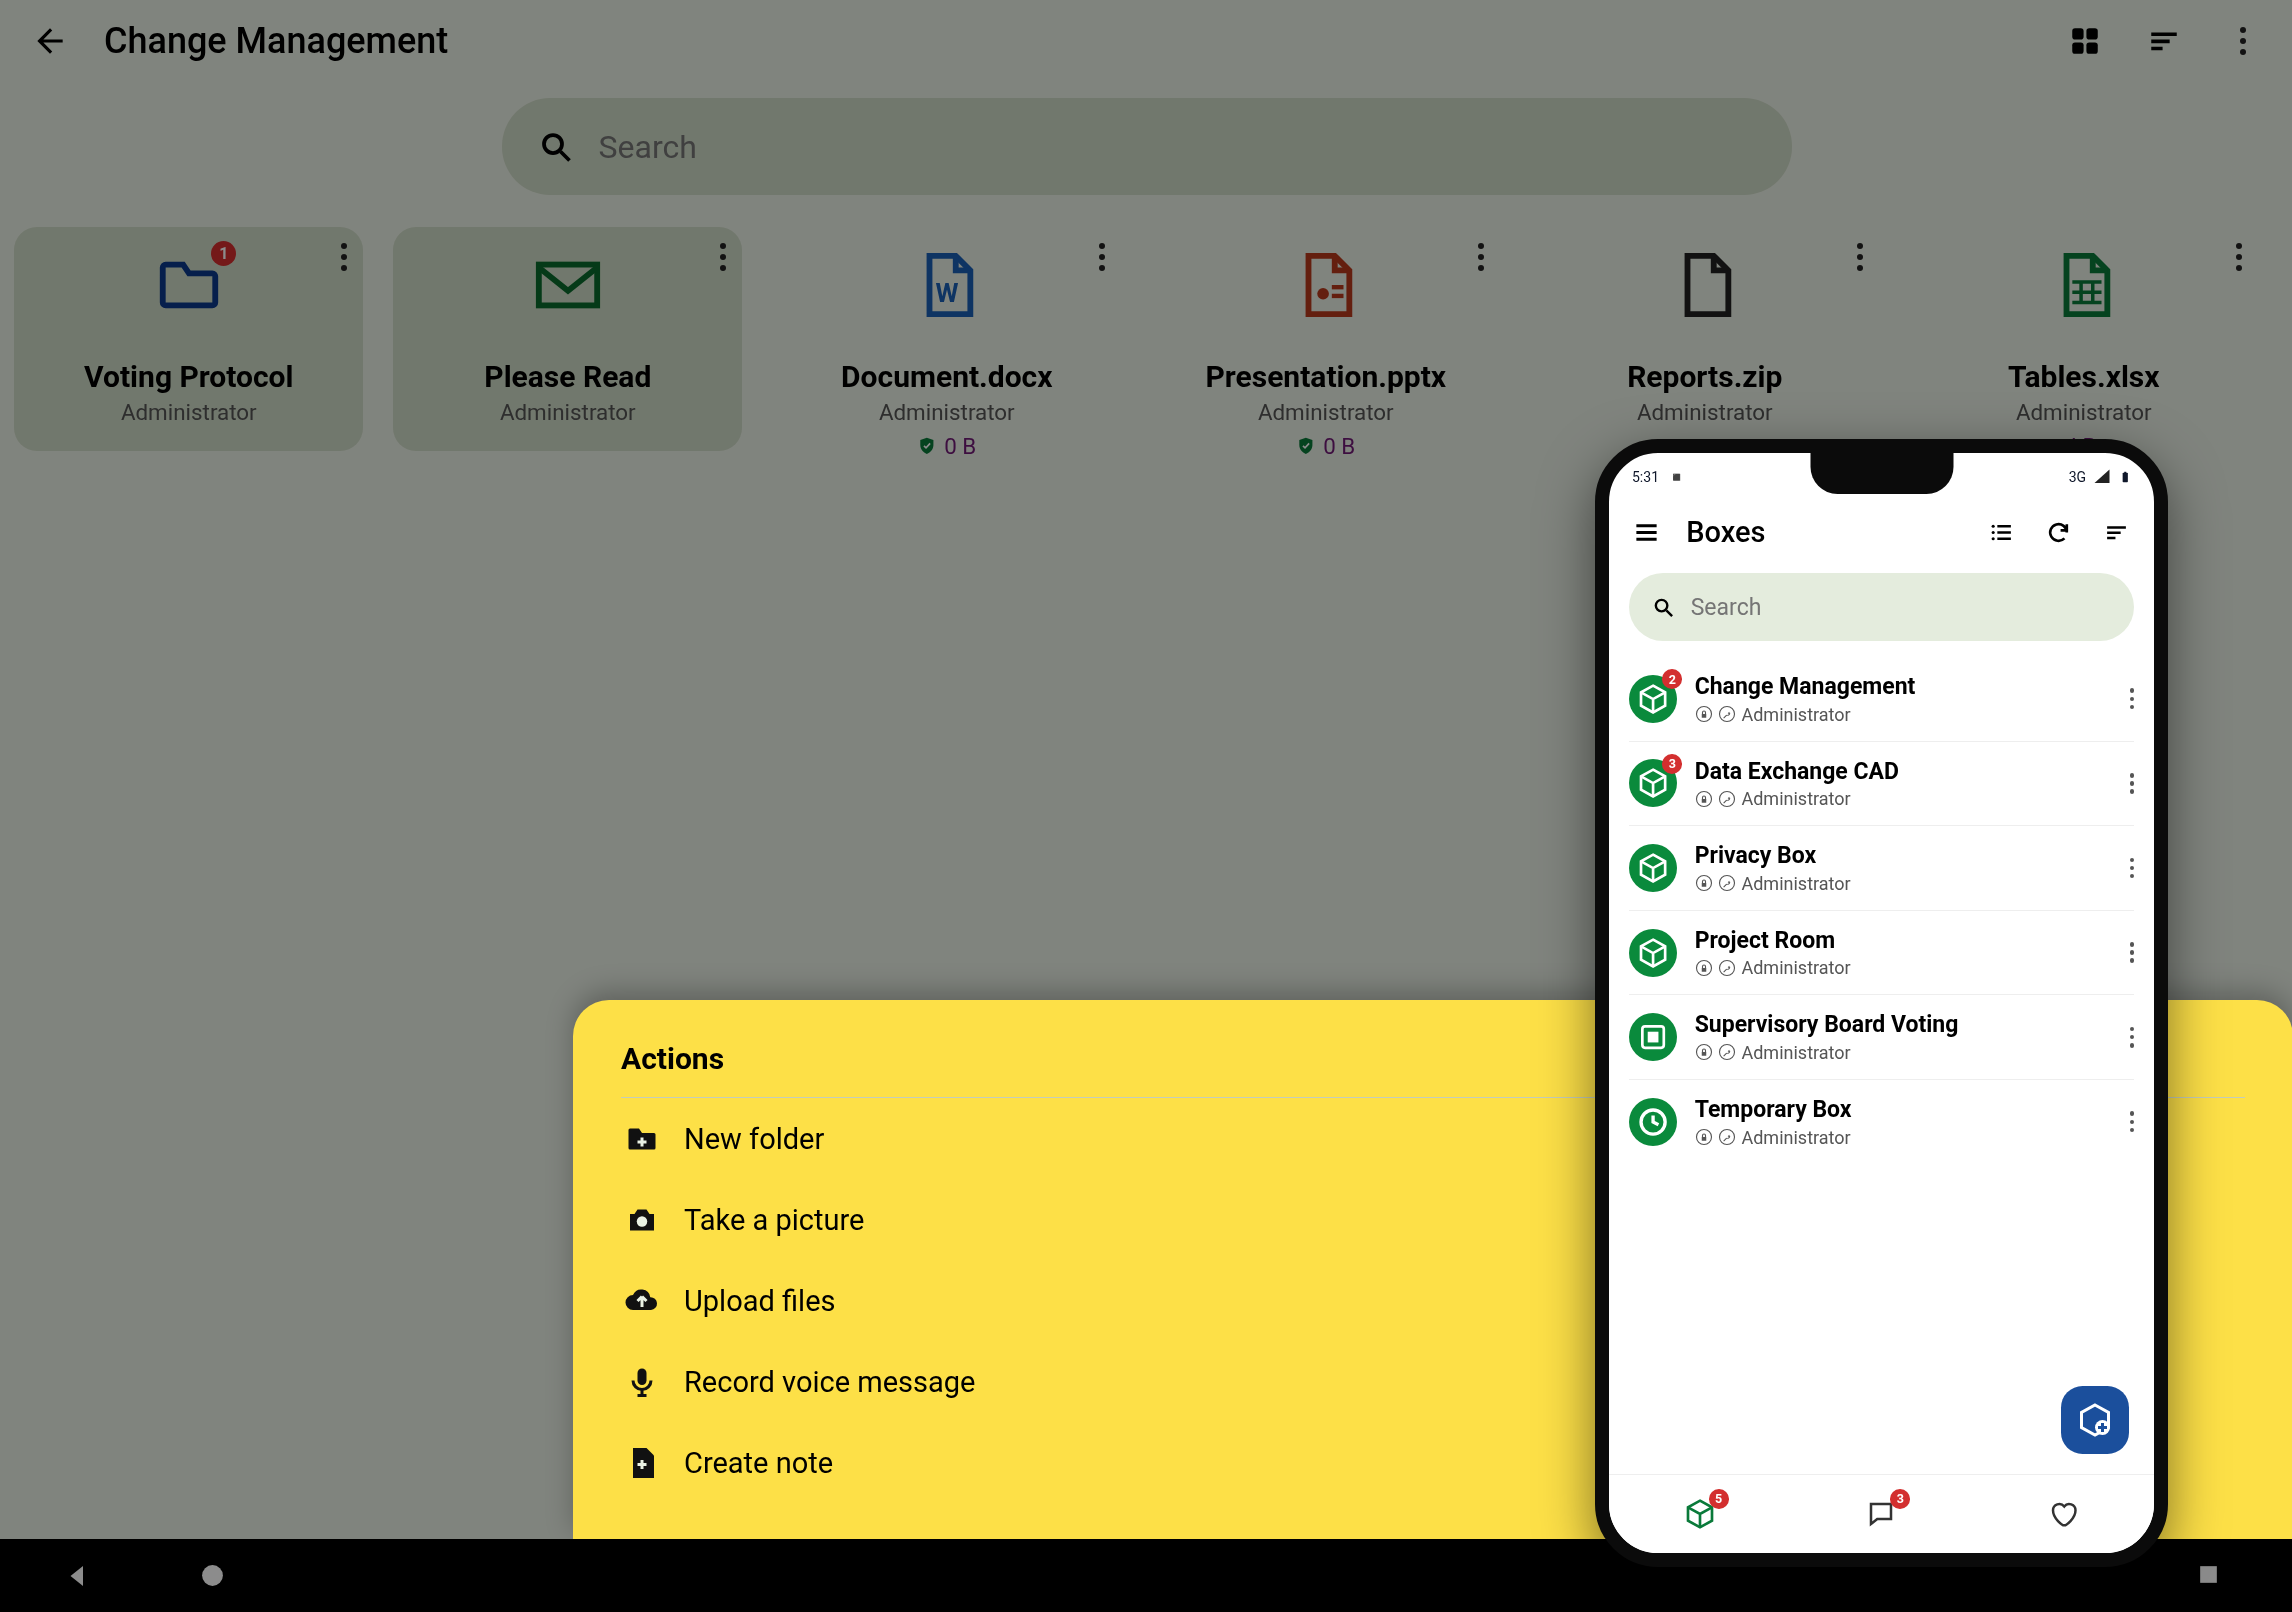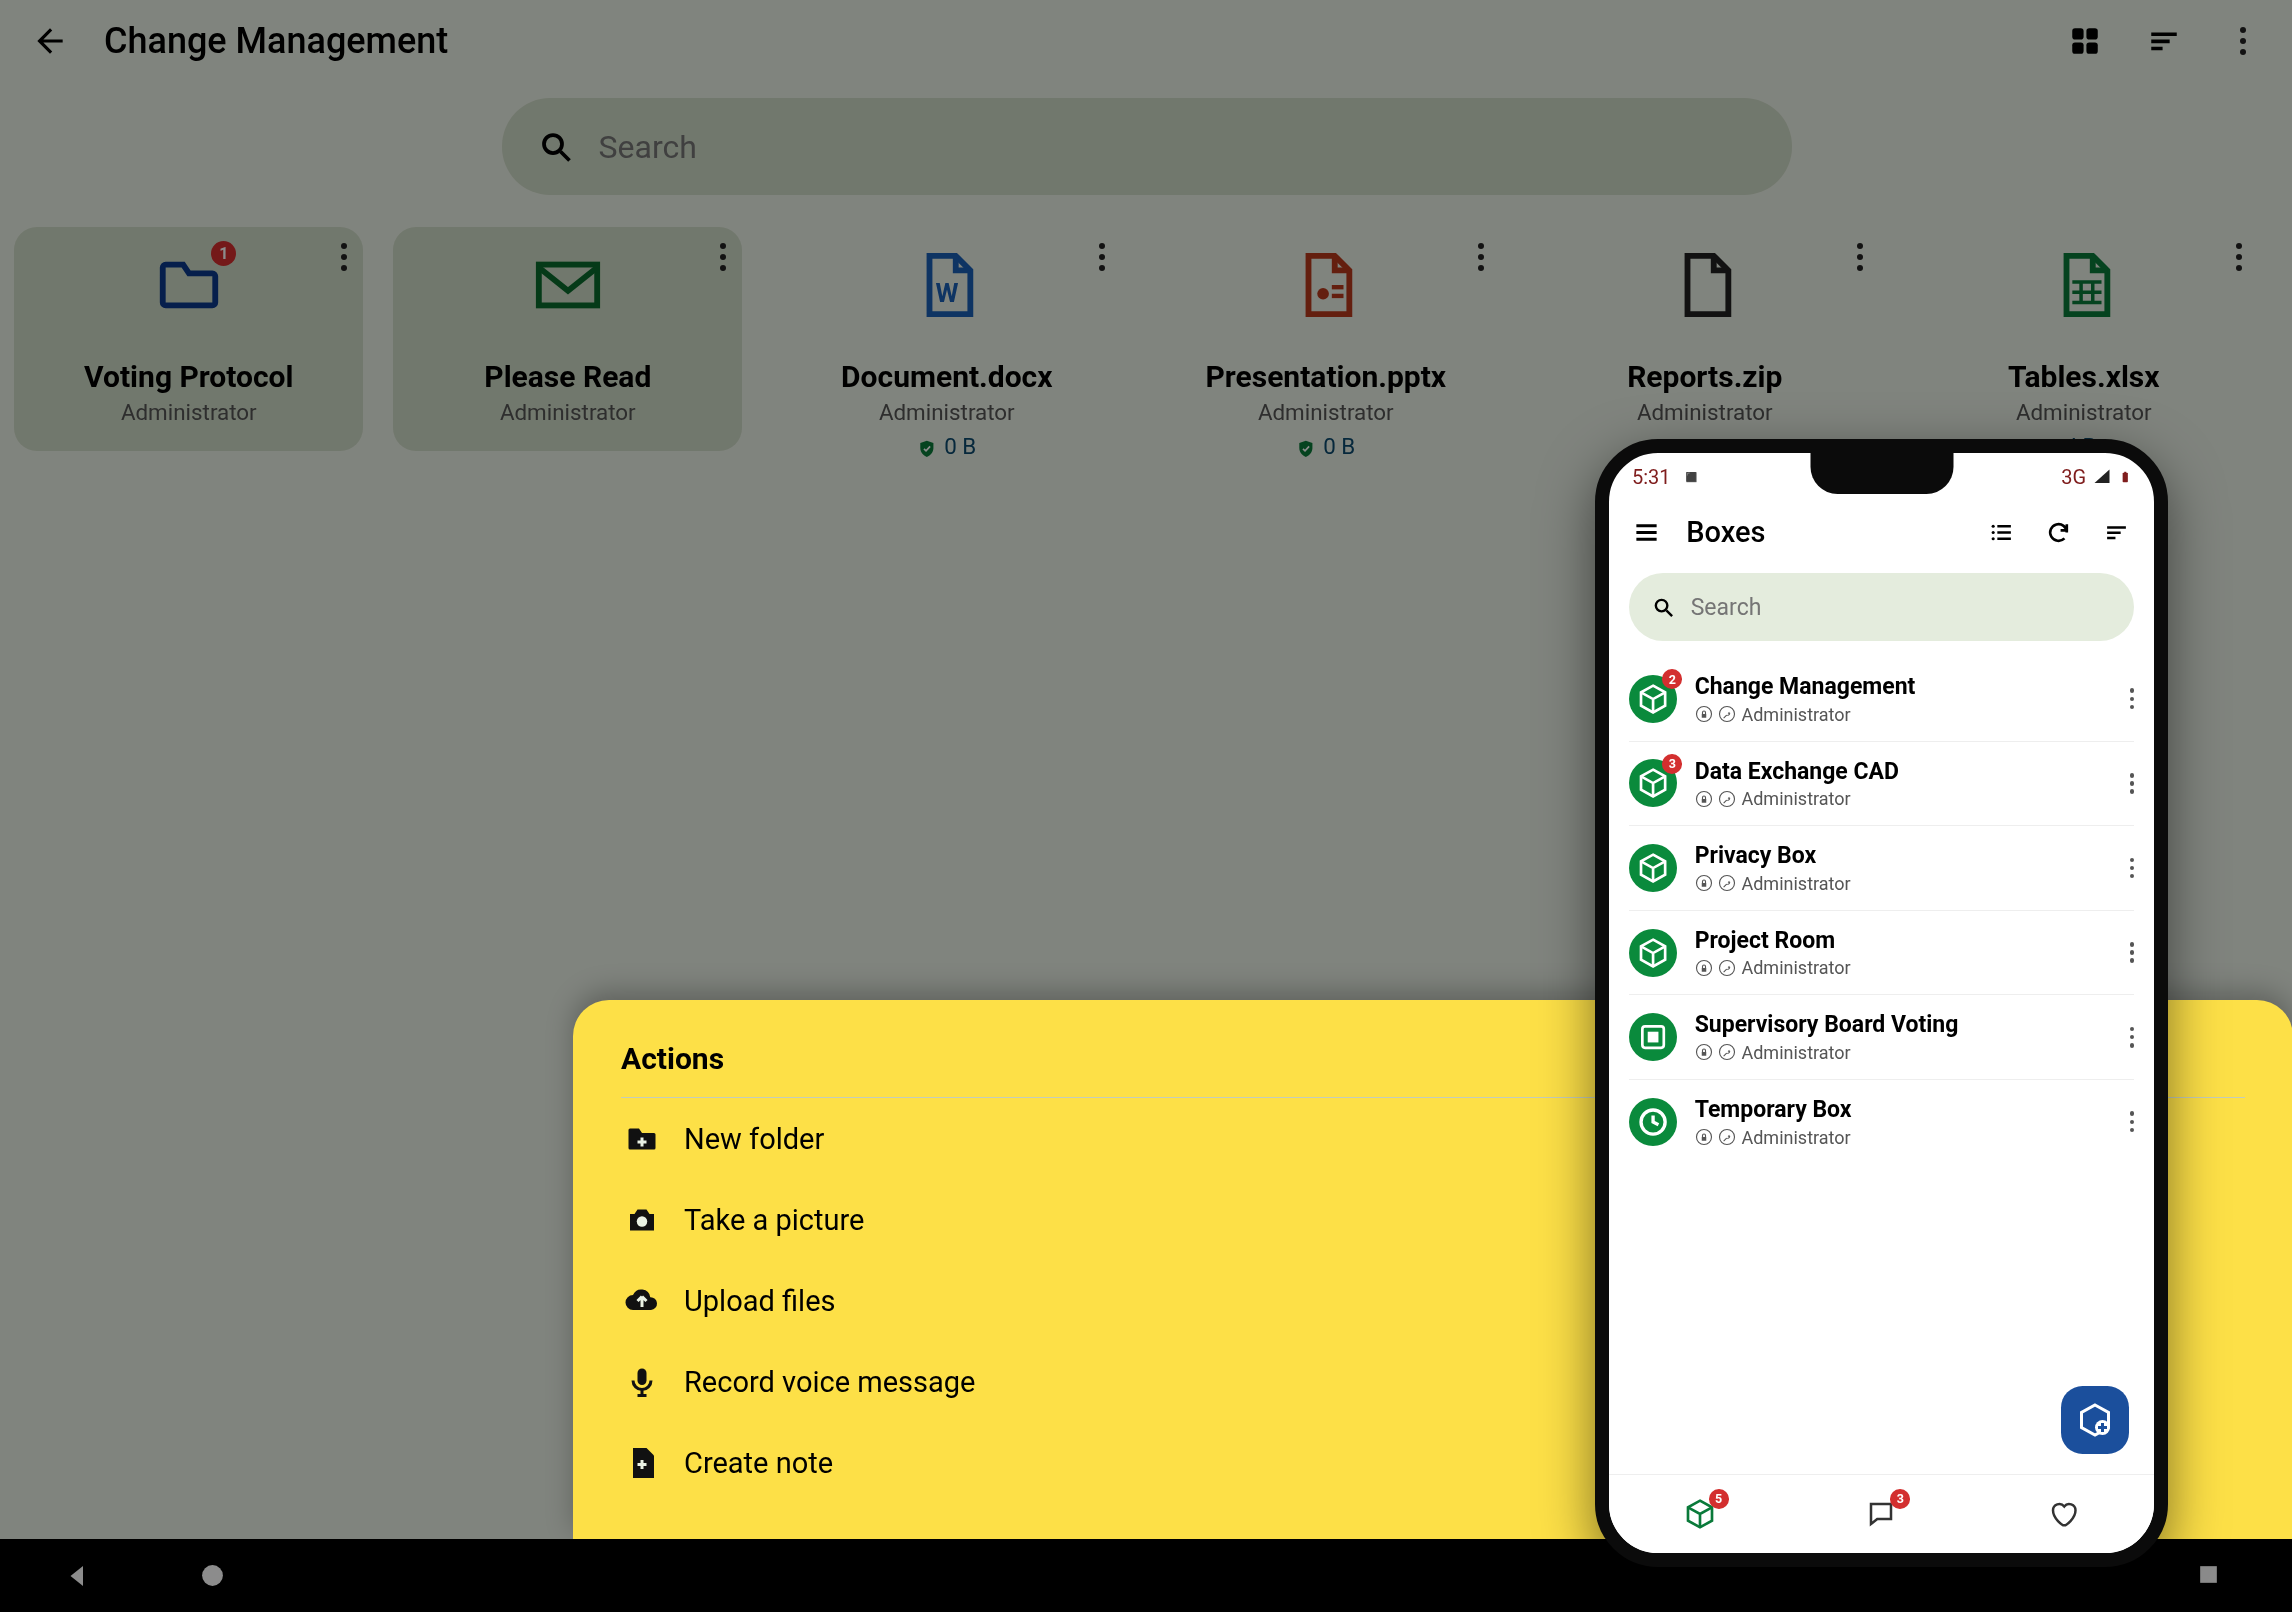--- a/index.html
+++ b/index.html
@@ -39,21 +39,21 @@
   display: flex; gap: 30px; padding: 0 14.3px; align-items: flex-start;
 }
 .file-card {
   width: 349px; height: 224px; border-radius: 23px; position: relative;
   display:flex; flex-direction:column; align-items:center; padding-top: 23px;
 }
 .file-card.highlight { background: #cedac6; }
 .file-card .file-icon { height: 70px; display:flex; align-items:center; justify-content:center; }
 .file-card .file-name { font-size: 30px; font-weight: 700; margin-top: 39px; text-align:center; }
 .file-card .file-sub { font-size: 22.4px; color: #555; margin-top: 5.4px; }
-.file-card .file-meta { font-size: 22.4px; color: #0c4a6e; margin-top: 7.2px; display:flex; align-items:flex-end; gap:7.2px;}
+.file-card .file-meta { font-size: 22.4px; color: #701a75; margin-top: 7.2px; display:flex; align-items:center; gap:7.2px;}
 .file-card .card-menu { position:absolute; top:16px; right:16px; cursor:pointer; }
 
 .dot3 { display:flex; flex-direction:column; gap:4.5px; }
 .dot3 span { width:6.3px; height:6.3px; border-radius:50%; background:#222; }
 
 .badge { position:absolute; top:-9px; right:-12.5px; background:#d32f2f; color:#fff; border-radius:50%; width:25px; height:25px; font-size:16px; font-weight:700; display:flex; align-items:center; justify-content:center; }
 
 .fab {
   position:absolute; right:34px; bottom:107px;
   width:99px; height:99px; border-radius:27px; background:#1b4f9c;
@@ -95,21 +95,21 @@
   background:#fff; border:14.3px solid #0b0b0b; border-radius:63px;
   z-index:40; overflow:hidden;
   box-shadow: 0 18px 54px rgba(0,0,0,.5);
 }
 .notch {
   position:absolute; top:0; left:50%; transform:translateX(-50%);
   width:143px; height:41px; background:#0b0b0b; border-radius:0 0 27px 27px;
 }
 .p-status {
   height:47px; display:flex; align-items:center; justify-content:space-between;
-  padding:0 23px; font-size:20px; color:#7f1d1d;gap:7px;
+  padding:0 23px; font-size:14px; color:#0f172a;gap:7px;
 }
 .p-header {
   height:64px; display:flex; align-items:center; padding:0 19.7px; gap:21.5px;
 }
 .p-header .title { font-size:29px; font-weight:500; }
 .p-header .spacer { flex:1; }
 .p-header .icon-btn { width:36px; height:36px; display:flex; align-items:center; justify-content:center; cursor:pointer;}
 
 .p-search {
   margin:9px 19.7px 16px; height:68px; background:#e4ecdd; border-radius:34px;

